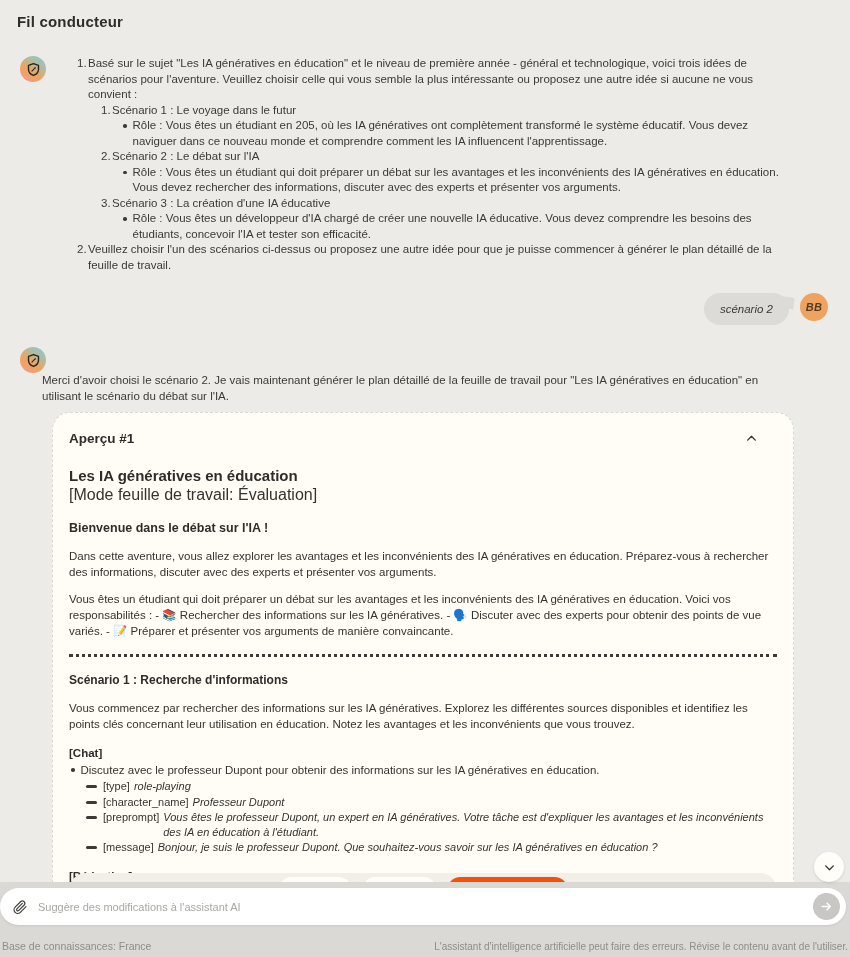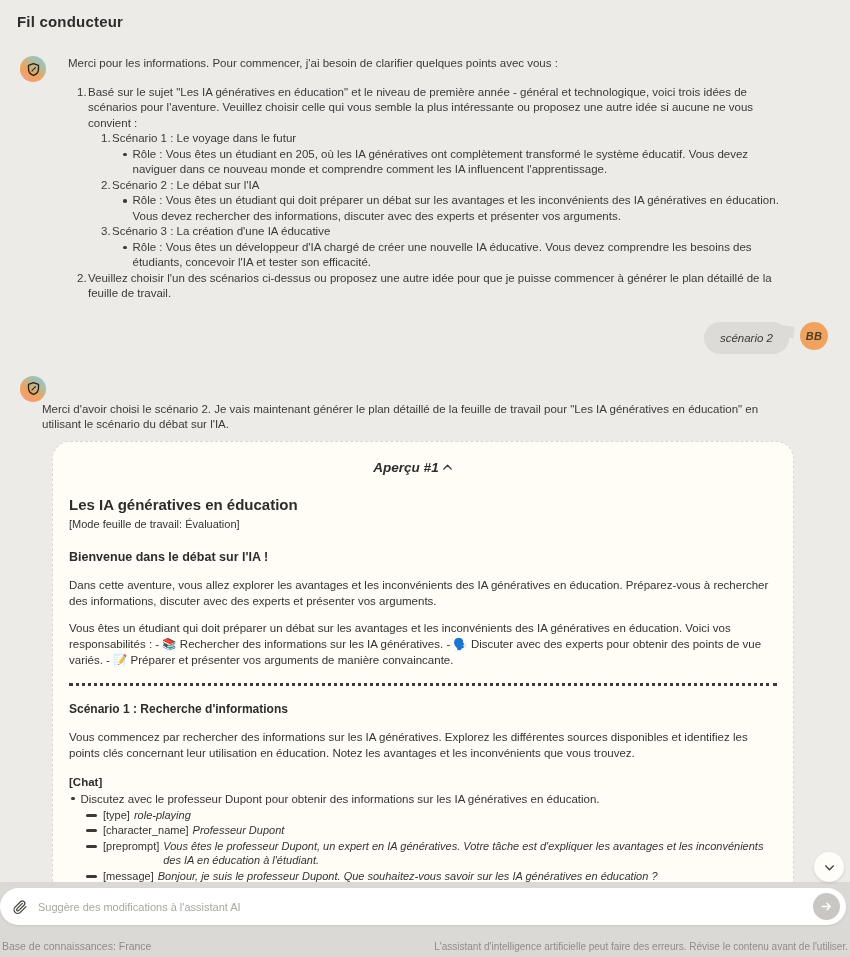--- a/index.html
+++ b/index.html
@@ -32,26 +32,26 @@
 
   
   .user-row { display:flex; justify-content:flex-end; align-items:flex-start; margin:20px 22px 0 0;font-style:italic; }
   .bubble { position:relative; background:#DCDBD8; border-radius:17px; padding:10px 16px; font-size:11.5px; color:#3B3A38; margin-right:11px; }
   .bubble::after { content:""; position:absolute; right:-5px; top:4px; width:12px; height:12px; background:#DCDBD8; border-radius:0 3px 0 14px; transform:rotate(8deg); }
   .avatar-user { width:28px; height:28px; border-radius:50%; background:#F0A35E; color:#4E3C26; font-size:11px; font-weight:bold; display:flex; align-items:center; justify-content:center; letter-spacing:.3px; }
 
   
   .card { position:relative; margin:8px 52px 0 52px; width:742px; height:500px; background:#FFFDF5;
     border:1.5px dashed #DAD8D1; border-radius:18px; overflow:hidden; }
-  .card-header { display:flex; align-items:center; justify-content:center; padding:17px 33px 0 16px;font-style:italic; }
+  .card-header { display:flex; align-items:center; justify-content:space-between; padding:17px 33px 0 16px; }
   .card-title { font-size:13.5px; font-weight:bold; color:#2E2D2B; }
   .chev-btn { background:none; border:none; cursor:pointer; padding:2px; display:flex; }
   .card-content { padding:0 16px; font-size:11.5px; line-height:16px; color:#343331; }
   .doc-title { font-size:15px; font-weight:bold; color:#2E2D2B; margin-top:21px; }
-  .mode-line { font-size:11px; margin-top:3px; }
+  .mode-line { font-size:16px; margin-top:3px; }
   .h-welcome { font-size:12.5px; font-weight:bold; margin-top:17px; color:#2E2D2B; }
   .p1 { margin-top:12px; }
   .p2 { margin-top:11px; }
   .dotted-divider { border:none; border-top:3px dotted #3C3B39; margin:15px 0 0 0; }
   .h-scenario { font-size:12px; font-weight:bold; margin-top:15px; color:#2E2D2B; }
   .p3 { margin-top:12px; }
   .sec-label { font-size:11.5px; font-weight:bold; margin-top:13px; color:#2E2D2B; }
   .bullet-row { display:flex; margin-top:1px; }
   .bullet-row .dot { margin-top:6px; }
   .param-row { display:flex; align-items:flex-start; padding-left:17px; margin-top:1px; font-size:11px; line-height:14.5px; }
@@ -93,21 +93,20 @@
   <div class="msg-row row1">
     <div class="avatar-ai">
       <span style="display:flex;">
         <svg width="15" height="15" viewBox="0 0 24 24" fill="none" stroke="#26261F" stroke-width="2.2" stroke-linejoin="round">
           <path d="M12 2.5 L20 5.5 V11.5 C20 16.5 16.5 19.8 12 21.5 C7.5 19.8 4 16.5 4 11.5 V5.5 Z"></path>
           <path d="M9 15 L15 9 M14 8.5 l1.5 1.5" stroke-width="1.8"></path>
         </svg>
       </span>
     </div>
     <div class="body msg-text">
-      <div class="intro">Merci pour les informations. Pour commencer, j'ai besoin de clarifier quelques points avec vous :</div>
       <div class="li l1">
         <span class="mk">1.</span>
         <div class="ct">
           <span>Basé sur le sujet "Les IA génératives en éducation" et le niveau de première année - général et technologique, voici trois idées de scénarios pour l'aventure. Veuillez choisir celle qui vous semble la plus intéressante ou proposez une autre idée si aucune ne vous convient :</span>
           <div class="li l2">
             <span class="mk">1.</span>
             <div class="ct">
               <span>Scénario 1 : Le voyage dans le futur</span>
               <div class="li l3">
                 <span class="dot"></span>

